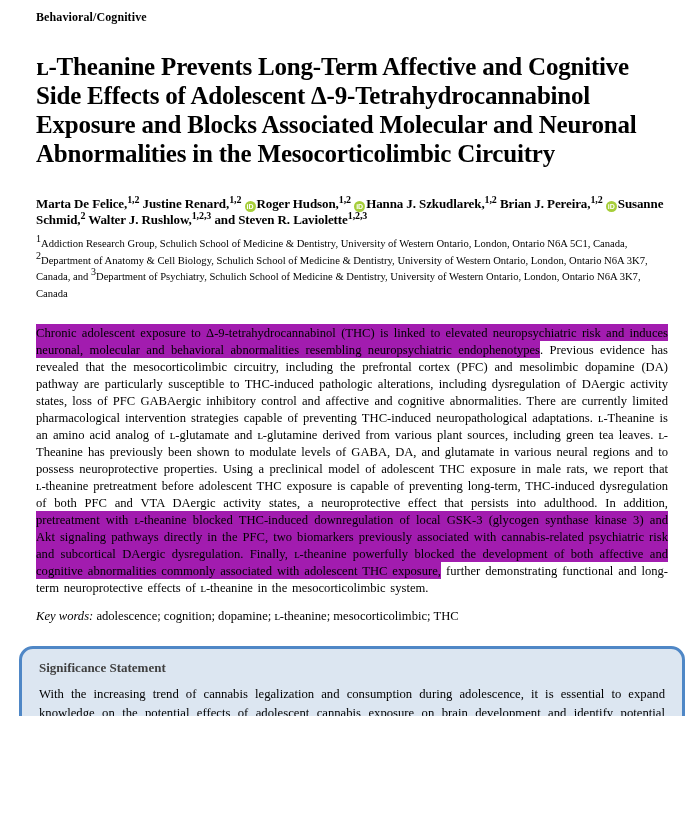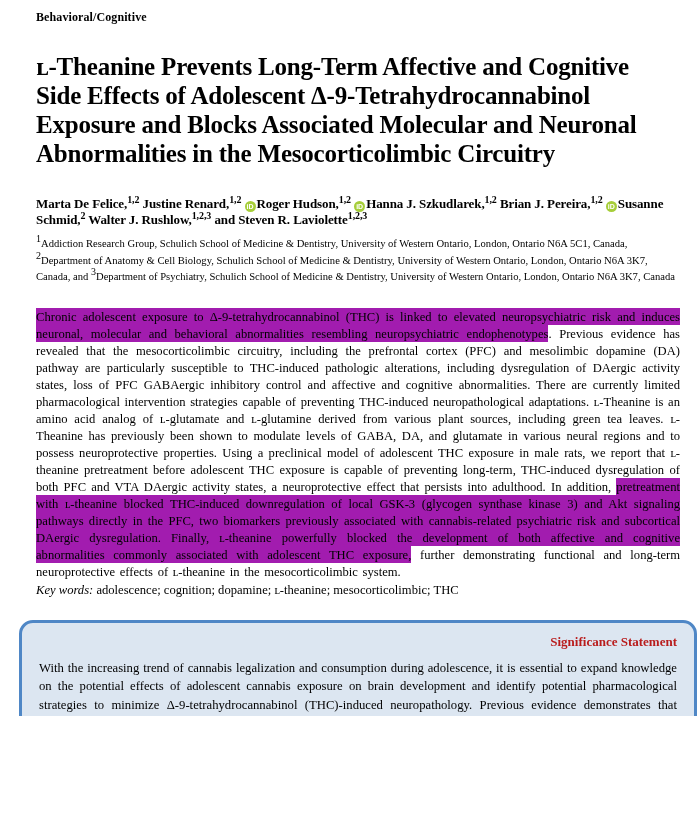--- a/index.html
+++ b/index.html
@@ -3,21 +3,21 @@
 <meta charset="utf-8">
 <style>
   html, body { margin: 0; padding: 0; background: #ffffff; }
   .page {
     width: 700px;
     height: 716px;
     box-sizing: border-box;
     background: #ffffff;
     font-family: "Liberation Serif", "DejaVu Serif", serif;
     color: #000;
-    padding: 10px 20px 0 36px;
+    padding: 10px 32px 0 36px;
     overflow: hidden;
   }
   .section-label {
     font-size: 12px;
     font-weight: bold;
     letter-spacing: 0.1px;
   }
   .paper-title {
     margin-top: 27px;
     font-size: 25px;
@@ -64,38 +64,37 @@
     text-align: justify;
     word-spacing: 1.5px;
   }
   .abstract .hl {
     background: #a21caf;
     padding: 1.5px 0;
     -webkit-box-decoration-break: clone;
     box-decoration-break: clone;
   }
   .keywords {
-    margin-top: 1px;
+    margin-top: 11px;
     font-size: 12.6px;
     line-height: 17px;
   }
   .keywords .kw-label { font-style: italic; }
   .sig-box {
     margin: 21px -17px 0 -17px;
     border: 3px solid #4F87C6;
     border-radius: 14px;
     background: #DCE6F1;
     padding: 11px 17px 15px 17px;
     box-sizing: border-box;
   }
   .sig-title {
     font-size: 13px;
     font-weight: bold;
-    color: #b91c1c;
-    text-align: right;
+    color: #404040;
   }
   .sig-text {
     margin-top: 9px;
     font-size: 12.7px;
     line-height: 18.6px;
     text-align: justify;
     word-spacing: 0.5px;
   }
 </style>
 </head>

